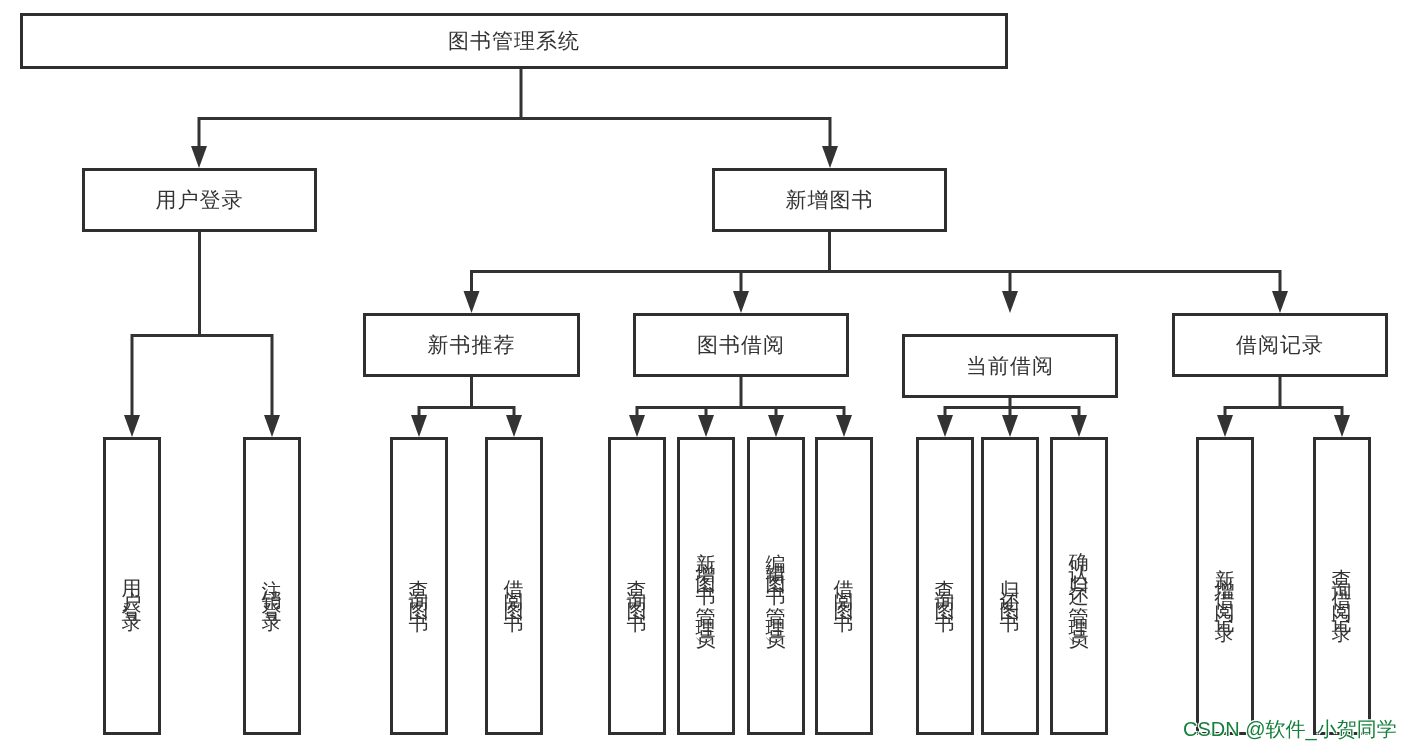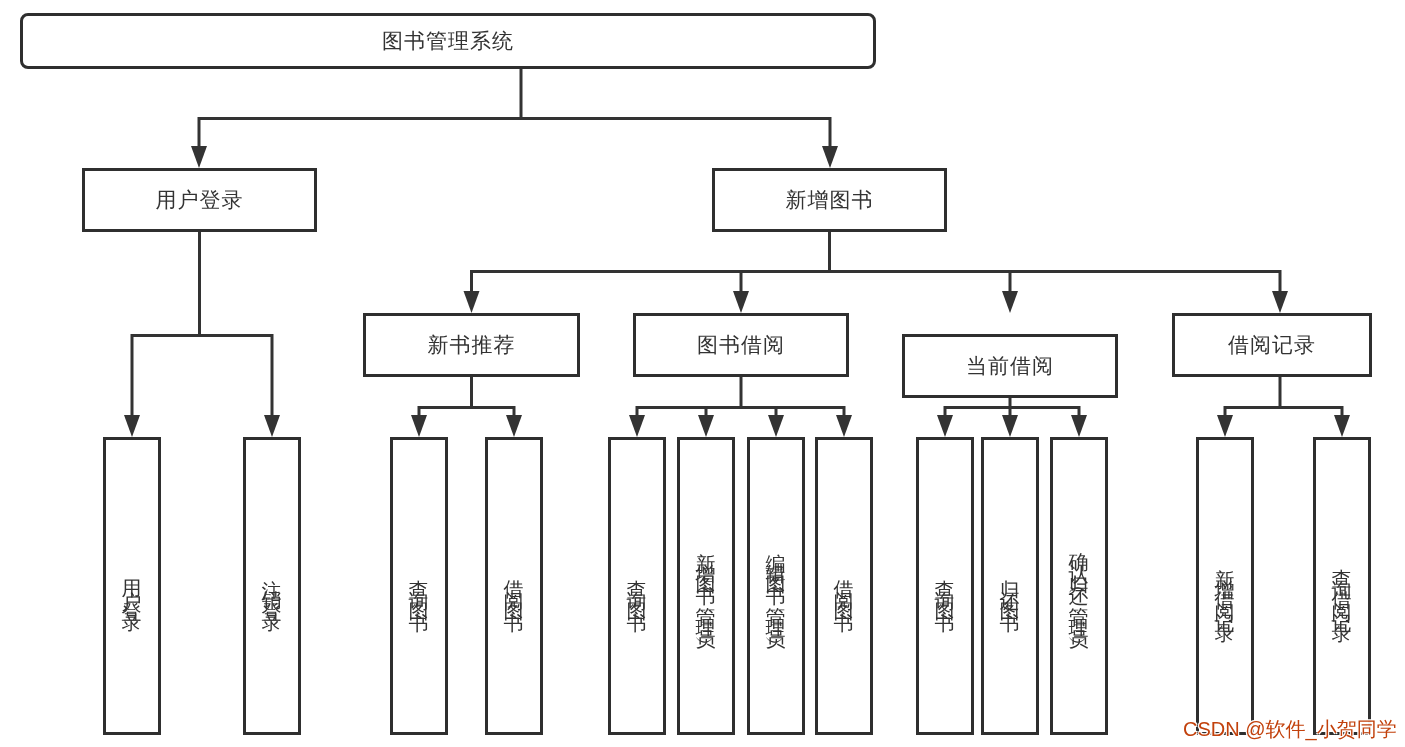--- a/index.html
+++ b/index.html
@@ -48,21 +48,21 @@
     text-orientation: mixed;
     font-size: 20px;
     letter-spacing: 11px;
     line-height: 1;
   }
   #watermark {
     position: absolute;
     left: 1183px;
     top: 716px;
     font-size: 20px;
-    color: #c2410c;
+    color: #15803d;
     white-space: nowrap;
     z-index: 5;
     text-shadow: -1px -1px 0 #ffffff, 1px -1px 0 #ffffff, -1px 1px 0 #ffffff, 1px 1px 0 #ffffff;
   }
 </style>
 </head>
 <body>
 
 <div id="canvas">
 
@@ -132,41 +132,41 @@
 
       <polygon points="937,415 953,415 945,437"></polygon>
       <polygon points="1002,415 1018,415 1010,437"></polygon>
       <polygon points="1071,415 1087,415 1079,437"></polygon>
 
       <polygon points="1217,415 1233,415 1225,437"></polygon>
       <polygon points="1334,415 1350,415 1342,437"></polygon>
     </g>
   </svg>
 
-  <div class="box" style="left:20px; top:13px; width:856px; height:56px;border-radius:8px;">
+  <div class="box" style="left:20px; top:13px; width:988px; height:56px;">
     <span>图书管理系统</span>
   </div>
 
   <div class="box" style="left:82px; top:168px; width:235px; height:64px;">
     <span>用户登录</span>
   </div>
   <div class="box" style="left:712px; top:168px; width:235px; height:64px;">
     <span>新增图书</span>
   </div>
 
   <div class="box" style="left:633px; top:313px; width:216px; height:64px;">
     <span>图书借阅</span>
   </div>
   <div class="box" style="left:363px; top:313px; width:217px; height:64px;">
     <span>新书推荐</span>
   </div>
   <div class="box" style="left:902px; top:313px; width:216px; height:64px;margin-top:21px;">
     <span>当前借阅</span>
   </div>
-  <div class="box" style="left:1172px; top:313px; width:200px; height:64px;">
+  <div class="box" style="left:1172px; top:313px; width:216px; height:64px;">
     <span>借阅记录</span>
   </div>
 
   <div class="box leaf" style="left:103px;">
     <span>用户登录</span>
   </div>
   <div class="box leaf" style="left:243px;">
     <span>注销登录</span>
   </div>
 

